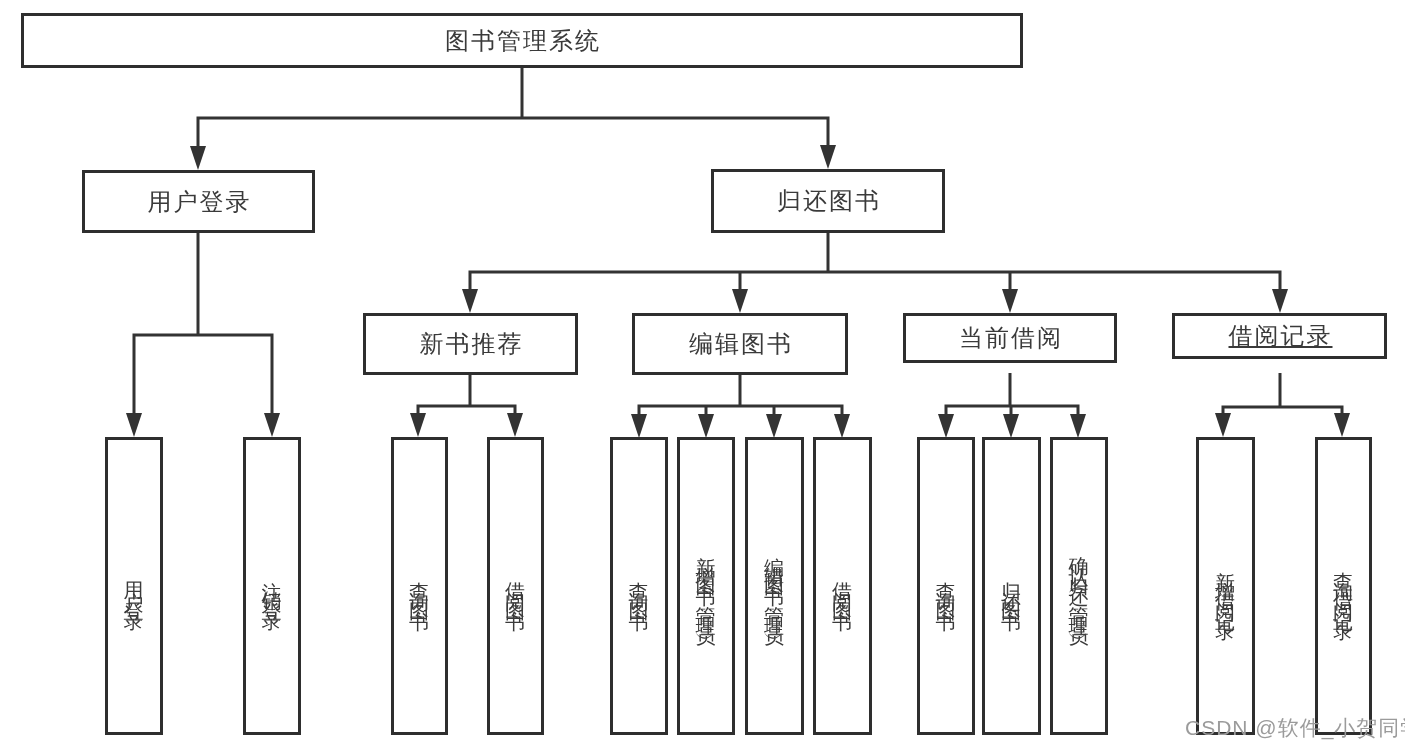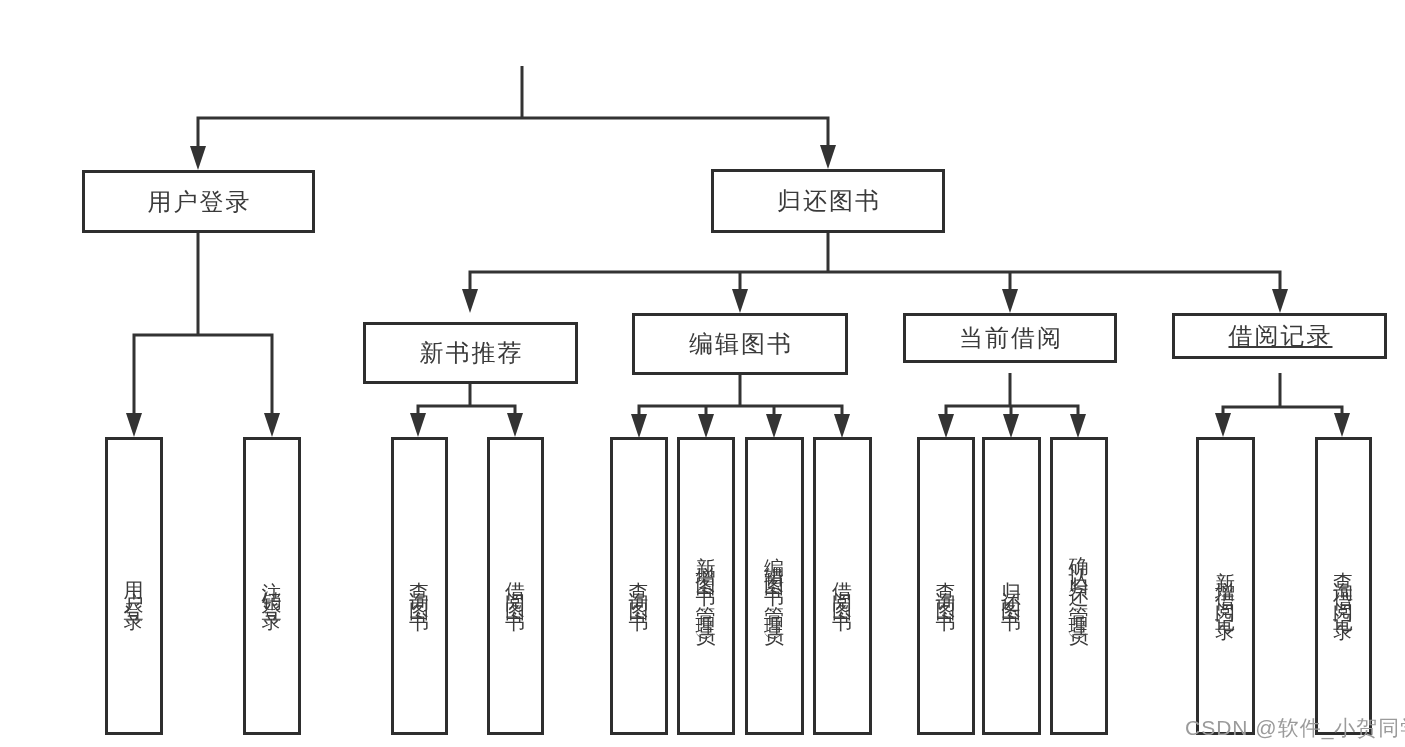--- a/index.html
+++ b/index.html
@@ -101,29 +101,32 @@
       <polygon points="766,414 782,414 774,438"></polygon>
       <polygon points="834,414 850,414 842,438"></polygon>
       <polygon points="938,414 954,414 946,438"></polygon>
       <polygon points="1003,414 1019,414 1011,438"></polygon>
       <polygon points="1070,414 1086,414 1078,438"></polygon>
       <polygon points="1215,413 1231,413 1223,437"></polygon>
       <polygon points="1334,413 1350,413 1342,437"></polygon>
     </g>
   </svg>
 
+  <div class="box h" style="left:21px;top:13px;width:1002px;height:55px;">
+    <span>图书管理系统</span>
+  </div>
 
   <div class="box h" style="left:82px;top:170px;width:233px;height:63px;">
     <span>用户登录</span>
   </div>
   <div class="box h" style="left:711px;top:169px;width:234px;height:64px;">
     <span>归还图书</span>
   </div>
 
-  <div class="box h" style="left:363px;top:322px;width:215px;height:62px;">
+  <div class="box h" style="left:363px;top:313px;width:215px;height:62px;">
     <span>新书推荐</span>
   </div>
   <div class="box h" style="left:632px;top:313px;width:216px;height:62px;">
     <span>编辑图书</span>
   </div>
   <div class="box h" style="left:903px;top:313px;width:214px;height:50px;">
     <span>当前借阅</span>
   </div>
   <div class="box h" style="left:1172px;top:313px;width:215px;height:46px;text-decoration:underline;">
     <span>借阅记录</span>

